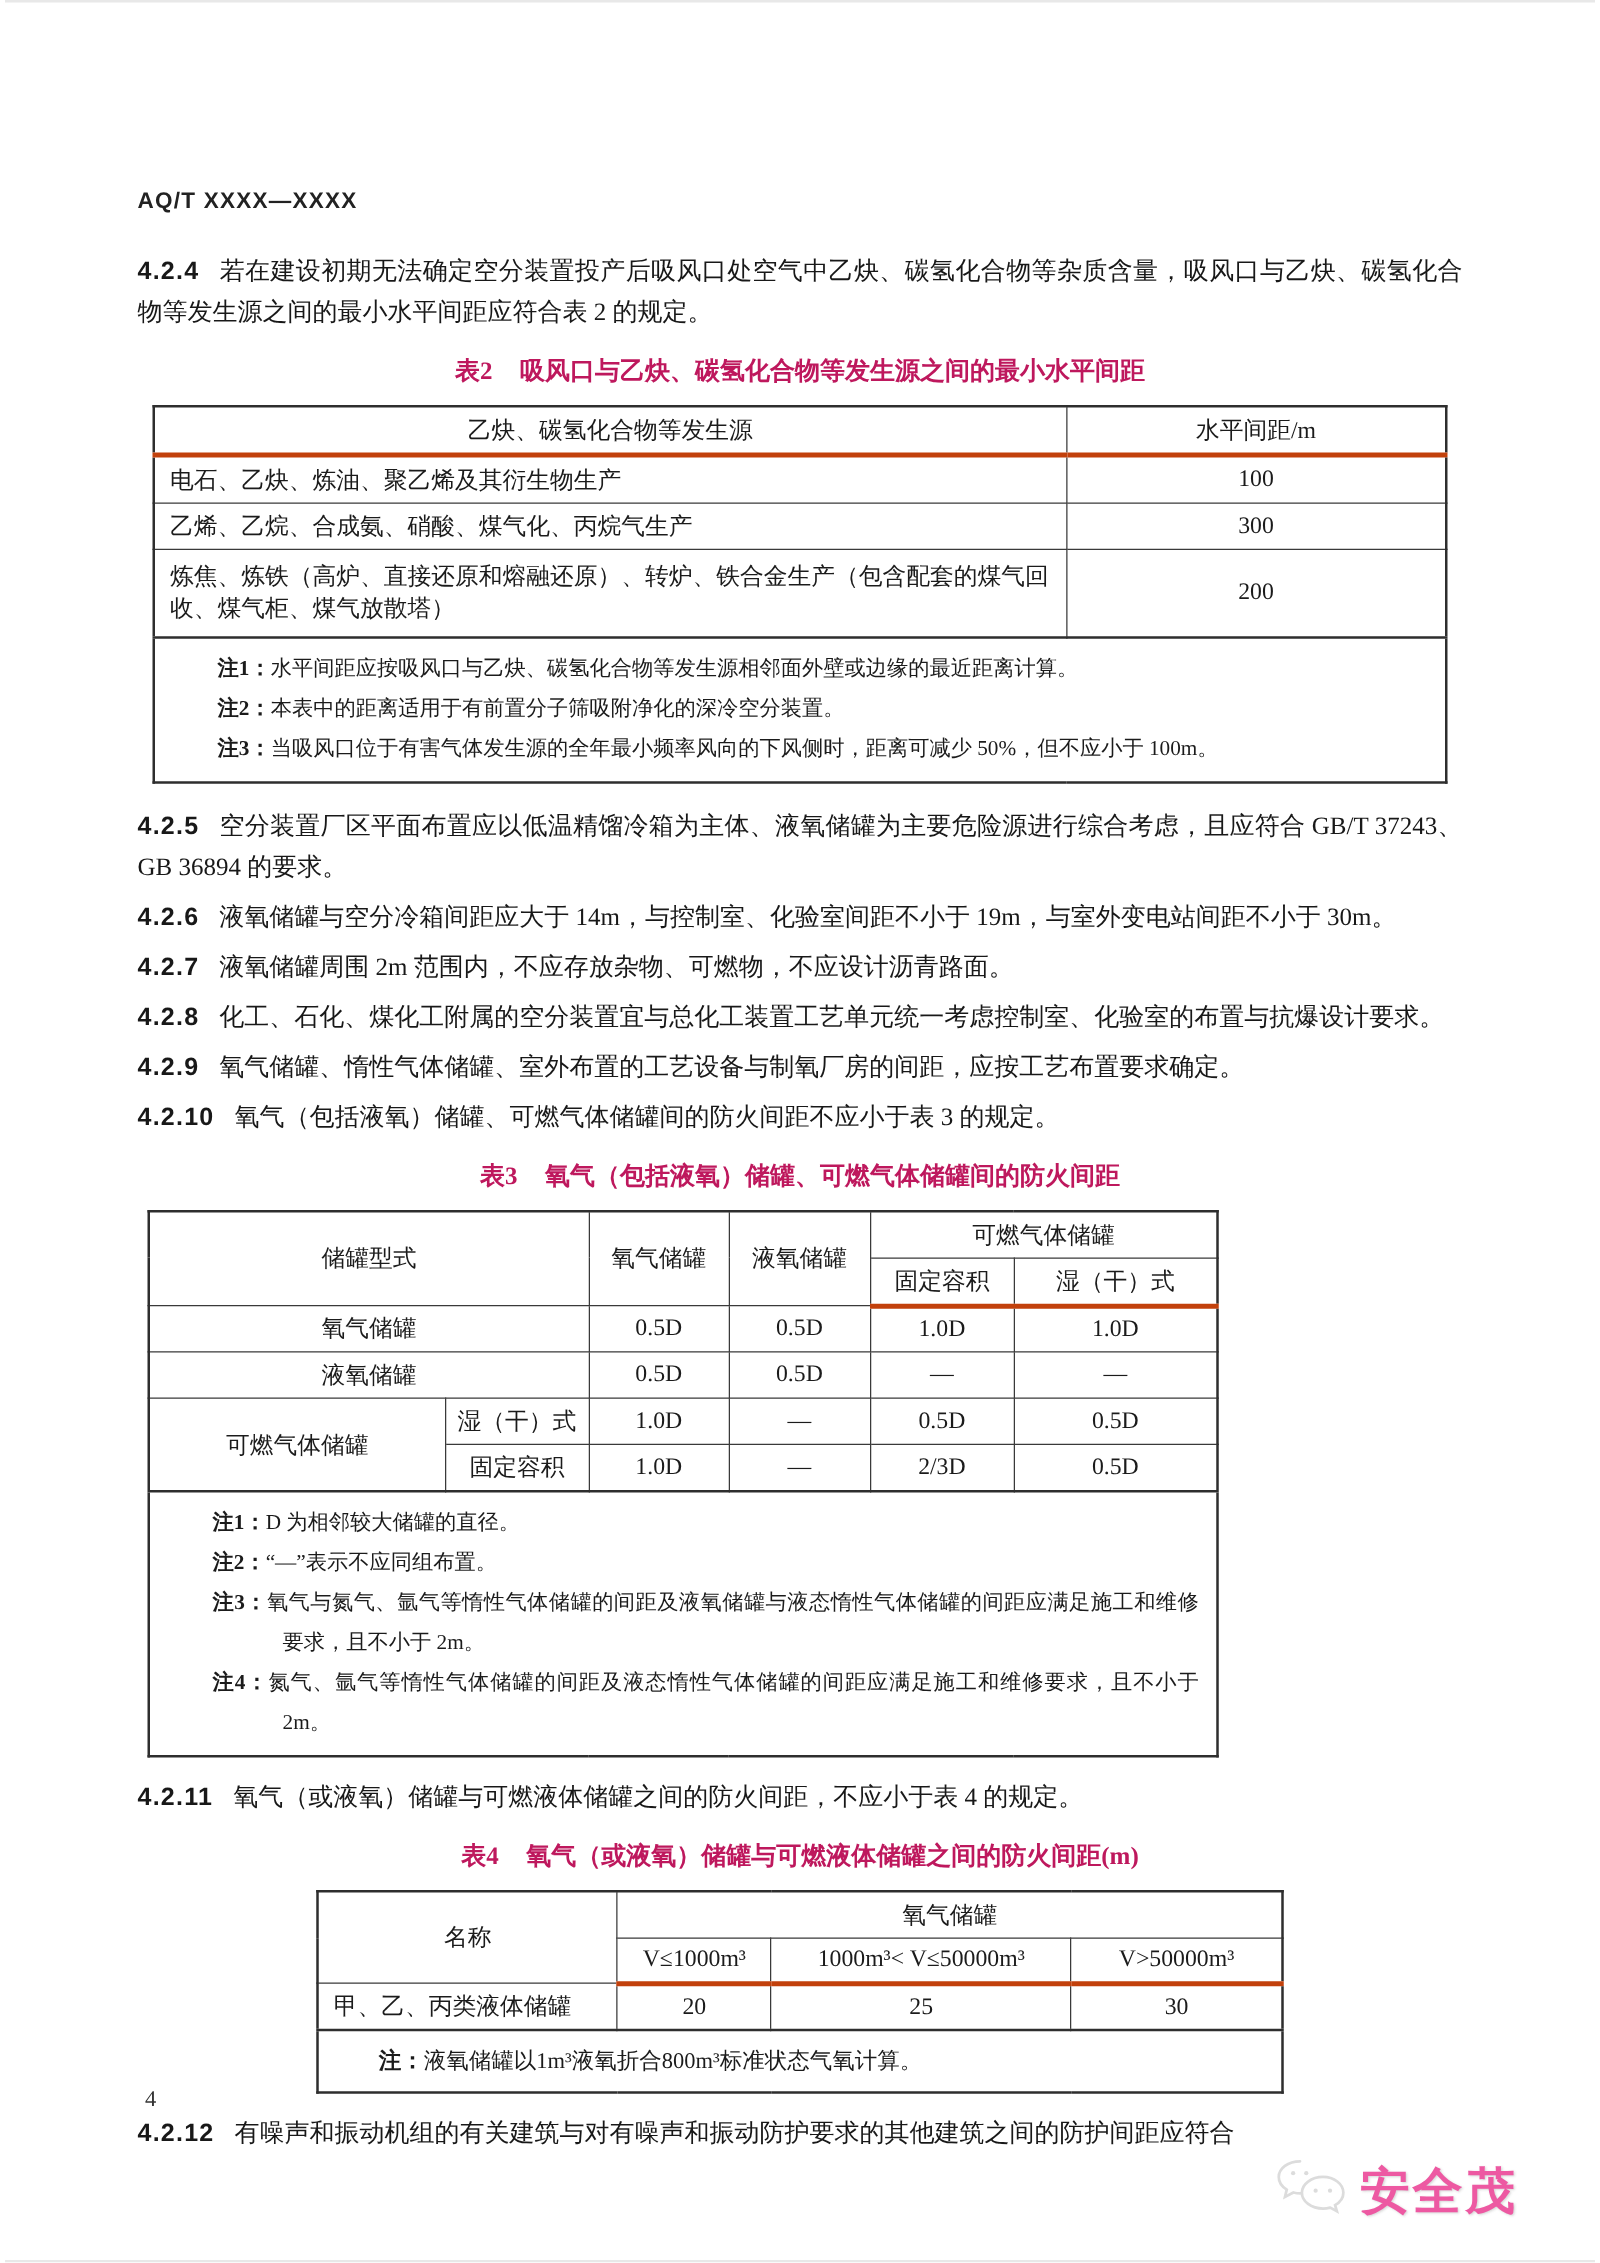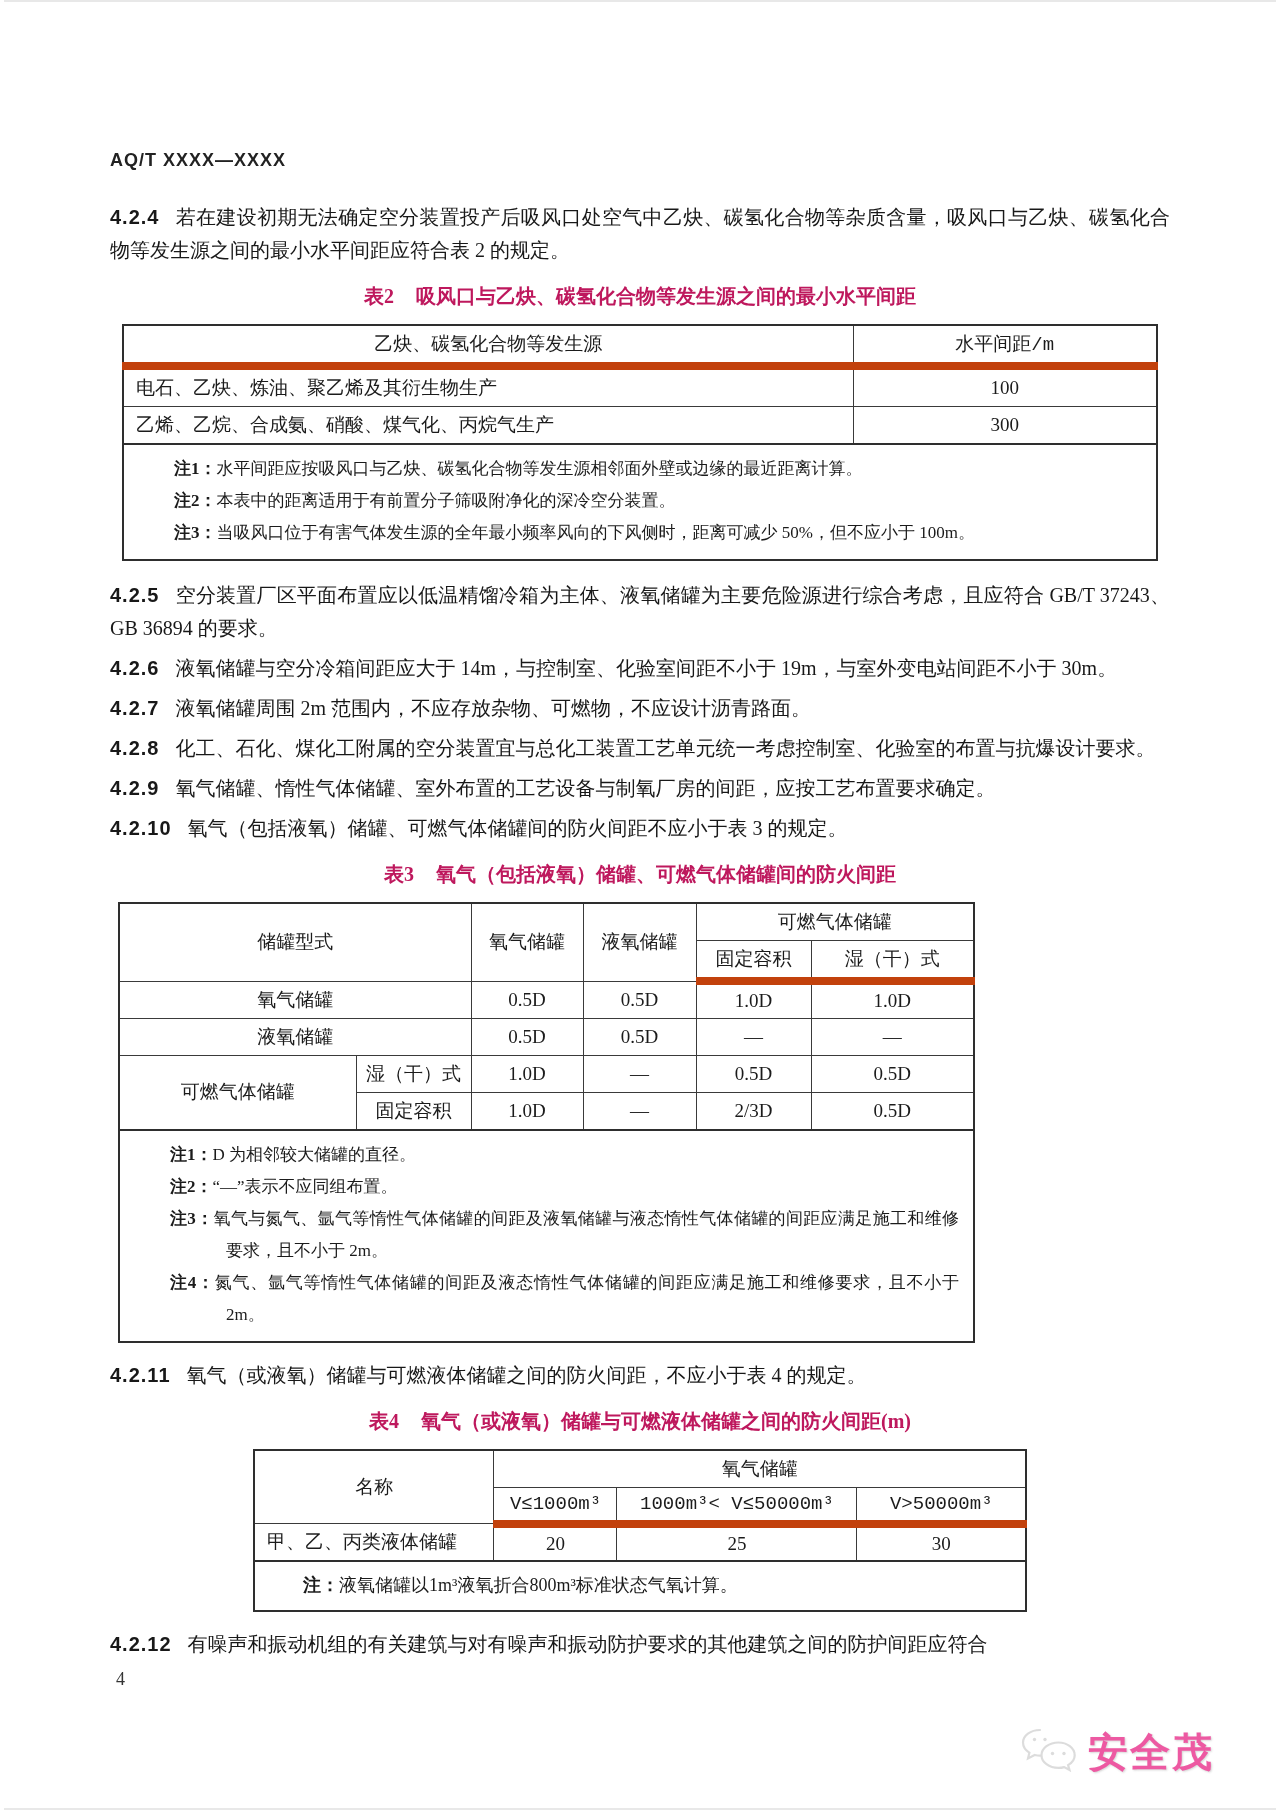--- a/index.html
+++ b/index.html
@@ -19,21 +19,21 @@
 
   .para { font-size:20px; line-height:33px; text-align:justify; margin:7px 0; color:#181818; }
   .pnum { font-family:"Liberation Sans", sans-serif; font-weight:700; letter-spacing:1px; margin-right:16px; }
 
   .tbl-title { text-align:center; font-weight:700; font-size:20px; margin:16px 0 14px 0; color:#be185d; }
   .tbl-title .tlabel { margin-right:22px; }
 
   table { border-collapse:collapse; table-layout:fixed; }
   td, th { border:1px solid #3a3a3a; font-size:19px; color:#1b1b1b; font-weight:400; padding:5px 8px; }
   .t-outer { border:2px solid #2e2e2e; }
-  .hd-row td { border-bottom:8px solid #c2410c;font-family:Liberation Mono, monospace; }
+  .hd-row td { border-bottom:4px solid #c2410c; }
   .center { text-align:center; }
   .left { text-align:left; padding-left:12px; }
 
   .table2 { width:1034px; margin:0 auto 18px auto; }
   .table2 td { height:36px; }
   .table2 .tall { height:70px; }
 
   .table3 { width:855px; margin:0 0 16px 8px; }
   .table3 td { height:36px; text-align:center; }
 
@@ -86,20 +86,24 @@
         <td class="center">乙炔、碳氢化合物等发生源</td>
         <td class="center">水平间距/m</td>
       </tr>
       <tr>
         <td class="left">电石、乙炔、炼油、聚乙烯及其衍生物生产</td>
         <td class="center">100</td>
       </tr>
       <tr>
         <td class="left">乙烯、乙烷、合成氨、硝酸、煤气化、丙烷气生产</td>
         <td class="center">300</td>
+      </tr>
+      <tr>
+        <td class="left tall">炼焦、炼铁（高炉、直接还原和熔融还原）、转炉、铁合金生产（包含配套的煤气回收、煤气柜、煤气放散塔）</td>
+        <td class="center tall">200</td>
       </tr>
       <tr>
         <td colspan="2" class="notes-cell">
           <div class="tnote"><span class="tnote-label">注1：</span><span>水平间距应按吸风口与乙炔、碳氢化合物等发生源相邻面外壁或边缘的最近距离计算。</span></div>
           <div class="tnote"><span class="tnote-label">注2：</span><span>本表中的距离适用于有前置分子筛吸附净化的深冷空分装置。</span></div>
           <div class="tnote"><span class="tnote-label">注3：</span><span>当吸风口位于有害气体发生源的全年最小频率风向的下风侧时，距离可减少 50%，但不应小于 100m。</span></div>
         </td>
       </tr>
     </tbody>
       </table>

